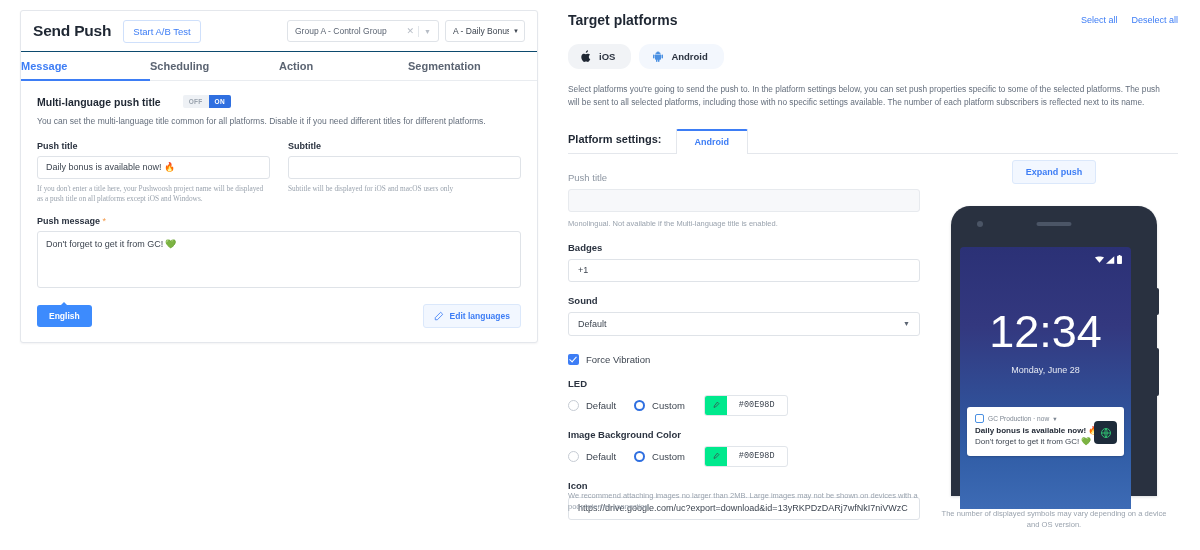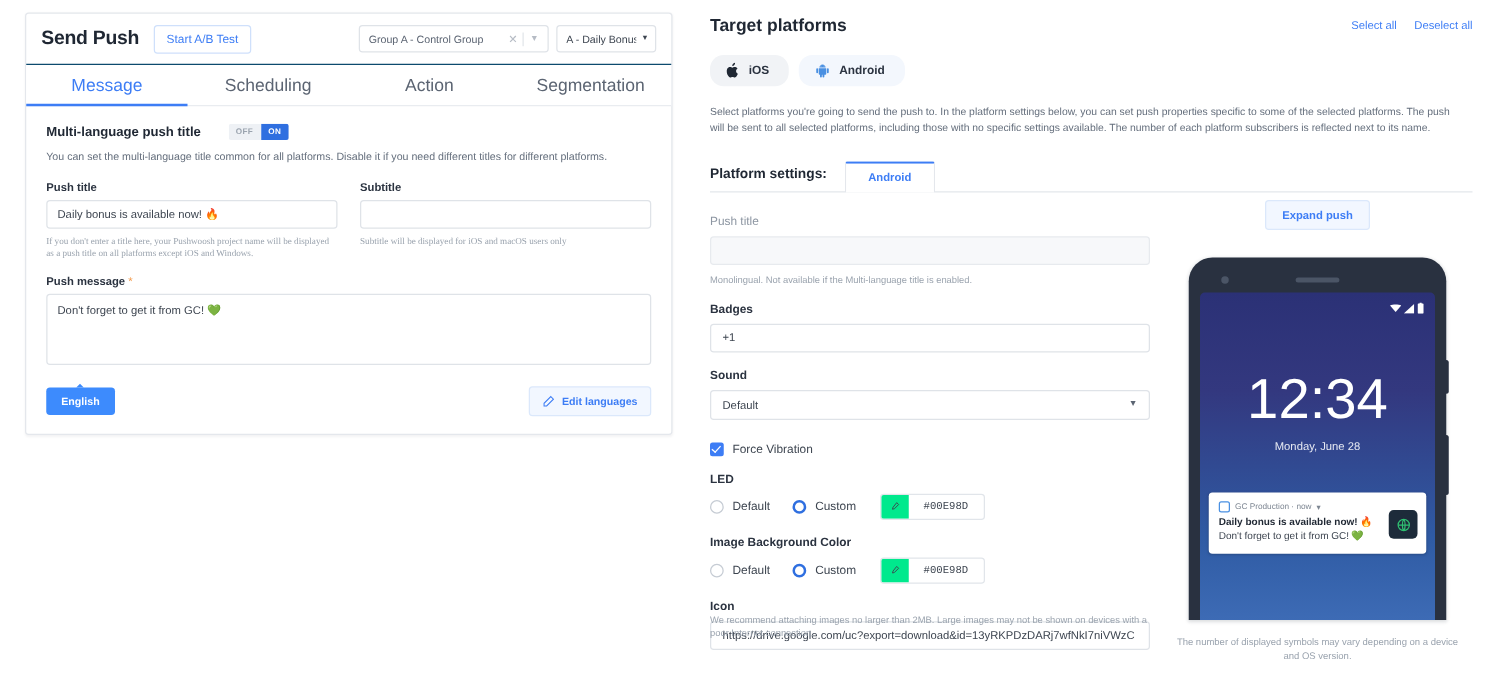--- a/index.html
+++ b/index.html
@@ -56,23 +56,23 @@
     padding: 0 5px 0 7px; cursor: pointer; overflow: hidden;
   }
   .bonus-select .bs-label {
     flex: 1; white-space: nowrap; overflow: hidden; text-overflow: clip;
   }
   .bs-caret { font-size: 6px; color: #3d4550; }
 
   
   .tabs { display: flex; border-bottom: 1px solid #e9ecf0; background: #fff; }
   .tab {
-    flex: 1; text-align: center; font-size: 14px; color: #5b6472;
+    flex: 1; font-size: 11px; color: #5b6472;
     padding: 8px 0 7px; cursor: pointer;
-    border-bottom: 2px solid transparent; margin-bottom: -1px;
+    border-bottom: 2px solid transparent; margin-bottom: -1px; font-weight: bold;
   }
   .tab.active { color: #3d7df5; border-bottom-color: #3d7df5; }
 
   .lp-body { padding: 14px 16px 14px; }
 
   .row-title { display: flex; align-items: center; gap: 22px; }
   .ml-title { font-size: 10.5px; font-weight: bold; color: #1f2733; }
   .toggle { display: flex; border-radius: 2px; overflow: hidden; height: 13px; }
   .toggle span {
     font-size: 6.5px; font-weight: bold; letter-spacing: .3px;
@@ -261,22 +261,22 @@
   }
   .phone-btn-a {
     position: absolute; right: -2px; top: 82px;
     width: 3px; height: 27px; background: #293140; border-radius: 0 2px 2px 0;
   }
   .phone-btn-b {
     position: absolute; right: -2px; top: 142px;
     width: 3px; height: 48px; background: #293140; border-radius: 0 2px 2px 0;
   }
   .phone-screen {
-    position: relative; margin-top: 17px;
-    width: 188px; height: 262px;
+    position: relative; margin-top: 30px;
+    width: 171px; height: 262px;
     border-radius: 4px 4px 0 0;
     background: linear-gradient(180deg, #2b3176 0%, #33387f 30%, #2f5ba4 75%, #3d6bb5 100%);
     overflow: hidden;
   }
   .status-icons {
     position: absolute; right: 9px; top: 8px;
     display: flex; align-items: center; gap: 2px;
   }
   .lock-clock {
     position: absolute; left: 0; right: 0; top: 62px;

